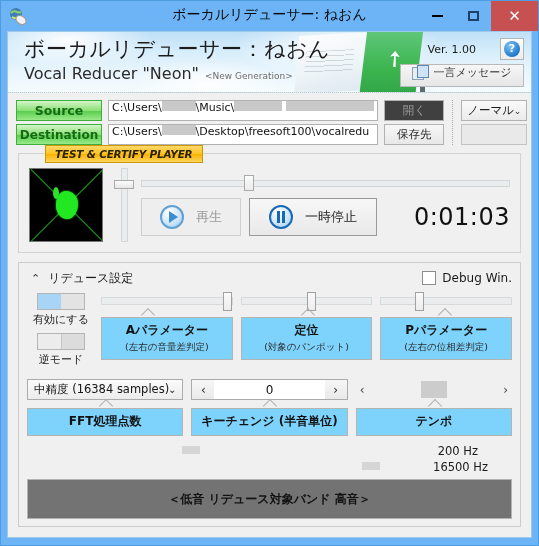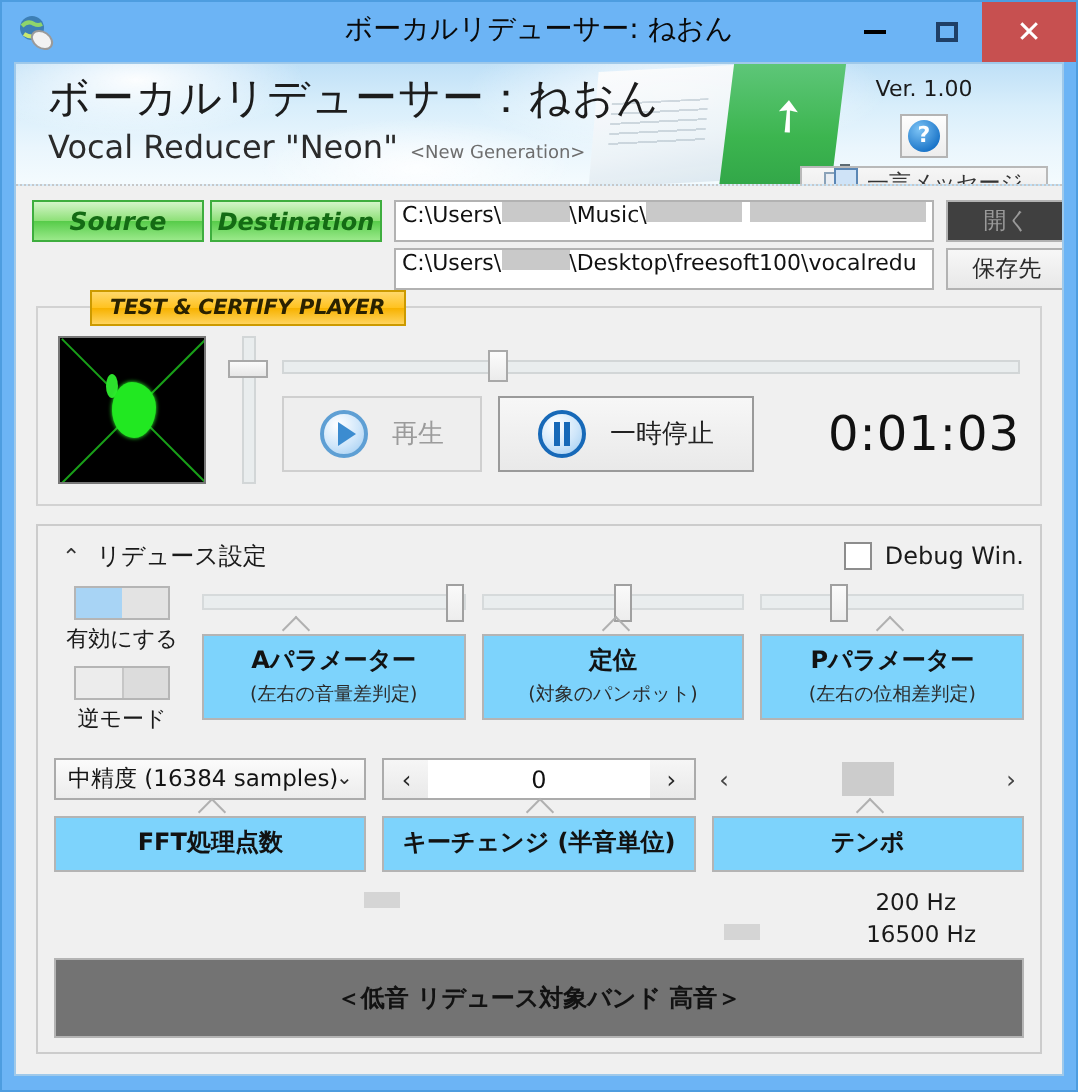--- a/index.html
+++ b/index.html
@@ -86,21 +86,21 @@
   }
   #banner-titles { position: absolute; left: 16px; top: 3px; }
   #banner-jp {
     font-size: 21px; color: #1c1c1c; letter-spacing: .5px;
     font-family: "DejaVu Sans", sans-serif;
   }
   #banner-en-row { display: flex; align-items: baseline; gap: 6px; margin-top: 1px; }
   #banner-en { font-size: 16px; color: #2b2b2b; font-family: "DejaVu Sans", sans-serif; }
   #banner-gen { font-size: 9px; color: #6d6d6d; font-family: "DejaVu Sans", sans-serif; }
   #banner-right { position: absolute; right: 7px; top: 6px; width: 124px; }
-  #ver-row { display: flex; align-items: center; justify-content: flex-end; gap: 6px; flex-direction: column; }
+  #ver-row { display: flex; align-items: center; justify-content: flex-end; gap: 24px; }
   #ver-text { font-size: 11px; color: #1a1a1a; font-family: "DejaVu Sans", sans-serif; }
   #help-btn {
     width: 24px; height: 22px; border: 1px solid #b4b4b4;
     background: linear-gradient(180deg,#fdfdfd,#ededed);
     display: flex; align-items: center; justify-content: center;
   }
   .qcircle {
     width: 16px; height: 16px; border-radius: 50%;
     background: radial-gradient(circle at 35% 30%, #7cc3f5, #1a74c8 75%);
     color: #fff; font-size: 11px; font-weight: bold; line-height: 16px; text-align: center;
@@ -115,21 +115,21 @@
     font-family: "DejaVu Sans", sans-serif;
   }
   .msg-ic { position: relative; width: 16px; height: 14px; }
   .msg-ic::before { content:""; position:absolute; left:0; top:2px; width:10px; height:11px;
     background:#e9edf2; border:1px solid #8aa2b8; }
   .msg-ic::after { content:""; position:absolute; left:5px; top:0; width:10px; height:11px;
     background:#cfe3f7; border:1px solid #5b87b5; }
 
   
   #files { flex: none; padding: 7px 8px 4px 8px; display: flex; gap: 6px; }
-  #labels-col { display: flex; gap: 3px; font-style: italic; }
+  #labels-col { display: flex; flex-direction: column; gap: 3px; }
   .srcbtn {
     width: 86px; height: 21px;
     border: 1px solid #3eae3e;
     background: linear-gradient(180deg,#d4f5c9 0%, #8de077 50%, #57cc4a 51%, #9ae98a 100%);
     color: #146b14; font-weight: bold; font-size: 12.5px;
     display: flex; align-items: center; justify-content: center;
     font-family: "DejaVu Sans", sans-serif;
   }
   .srcbtn.dest { font-size: 12px; }
   #paths-col { display: flex; flex-direction: column; gap: 3px; flex: 1; }

